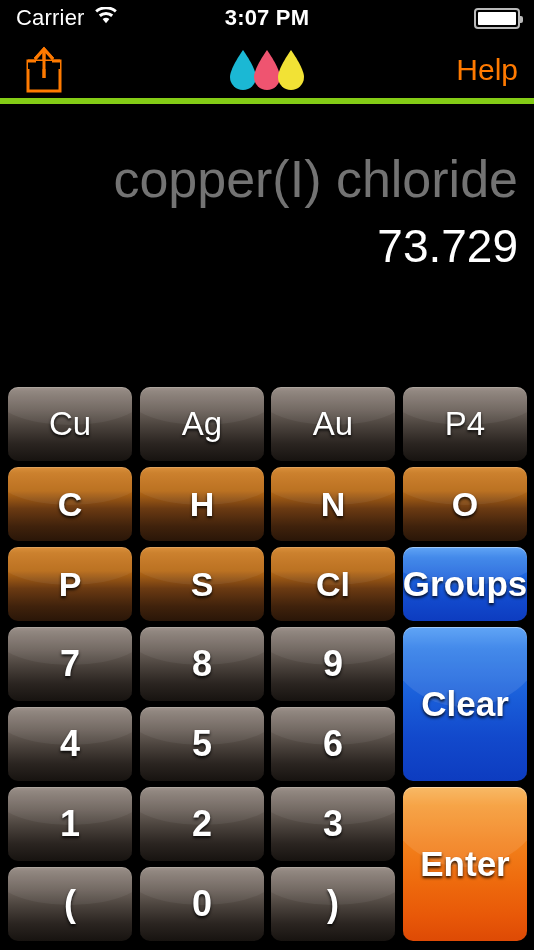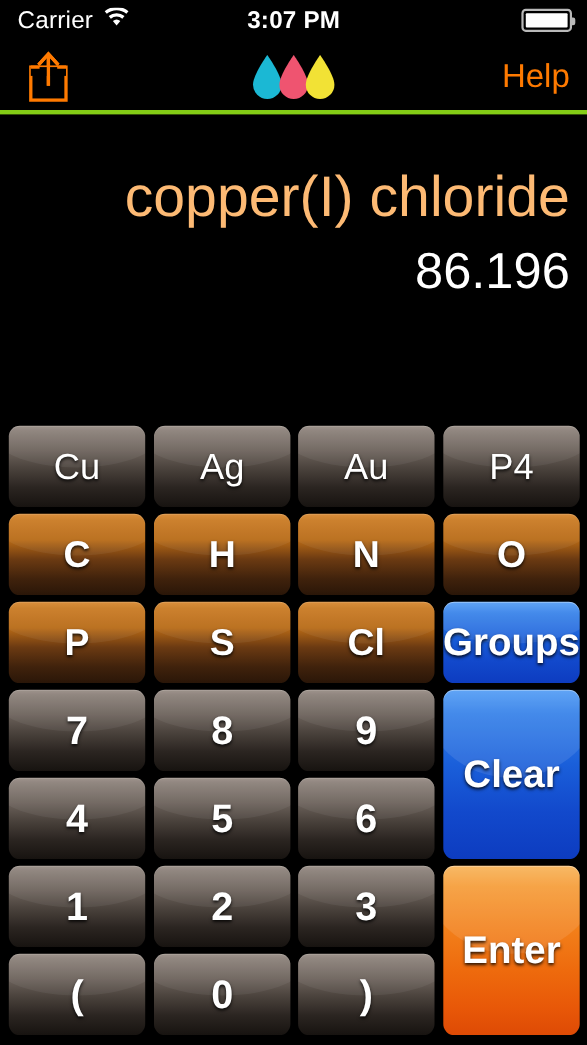--- a/index.html
+++ b/index.html
@@ -77,21 +77,21 @@
     background: #fff;
     border-radius: 1px;
   }
 
   
   .nav-bar {
     position: absolute;
     top: 36px; left: 0;
     width: 534px;
     height: 68px;
-    border-bottom: 4px solid #84cc16;
+    border-bottom: 6px solid #84cc16;
   }
   .share-button {
     position: absolute;
     left: 22px;
     top: 9px;
     width: 44px;
     height: 50px;
     cursor: pointer;
   }
   .logo {
@@ -126,21 +126,21 @@
     width: 534px;
     height: 273px;
     padding: 0 16px;
   }
   .compound-name {
     position: absolute;
     right: 16px;
     top: 45px;
     left: 16px;
     text-align: right;
-    color: #fdba74;
+    color: #737373;
     font-size: 52px;
     line-height: 58px;
     white-space: nowrap;
     overflow: hidden;
   }
   .mass-value {
     position: absolute;
     right: 16px;
     top: 115px;
     color: #ffffff;
@@ -303,21 +303,21 @@
       </svg>
     </div>
 
     <div class="help-button">
       <span>Help</span>
     </div>
   </div>
 
   <div class="display">
     <div class="compound-name">copper(I) chloride</div>
-    <div class="mass-value">86.196</div>
+    <div class="mass-value">73.729</div>
   </div>
 
   <div class="keypad">
 
     <div class="key gray" style="left:8px;  top:2px;  width:124px; height:74px;">
         <span class="label">Cu</span>
       </div>
     <div class="key gray" style="left:140px;top:2px;  width:124px; height:74px;">
         <span class="label">Ag</span>
       </div>

